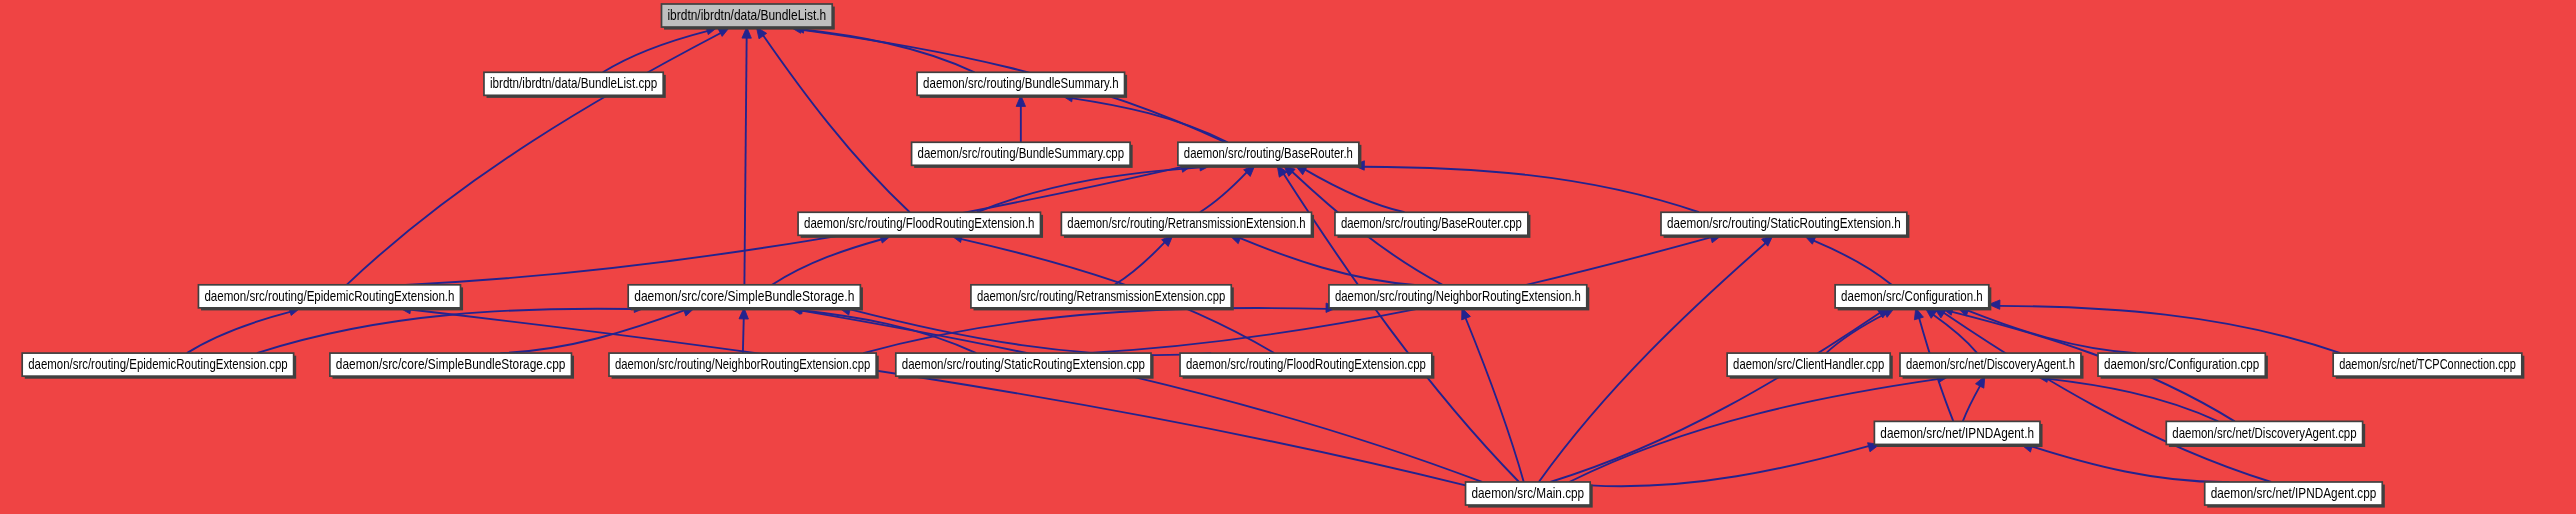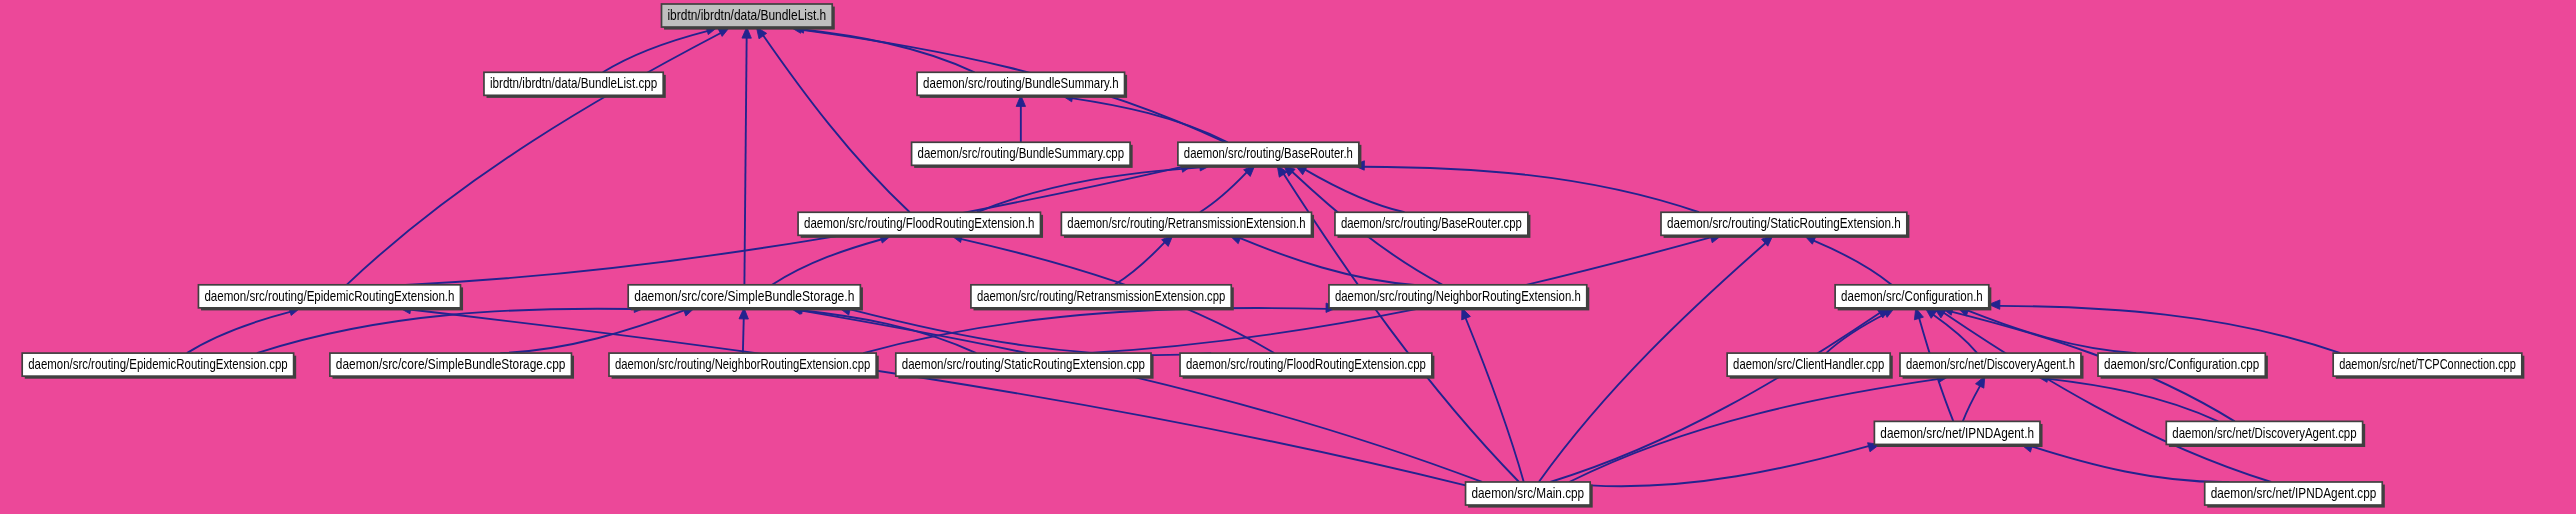--- a/index.html
+++ b/index.html
@@ -4,21 +4,21 @@
 <style>
   html, body {
     margin: 0;
     padding: 0;
     background: #ffffff;
   }
   #graph-root {
     position: relative;
     width: 2576px;
     height: 515px;
-    background: #ec4899;
+    background: #ef4444;
     font-family: "Liberation Sans", sans-serif;
     overflow: hidden;
   }
   #graph-svg {
     position: absolute;
     left: 0;
     top: 0;
     width: 2576px;
     height: 515px;
     display: block;

